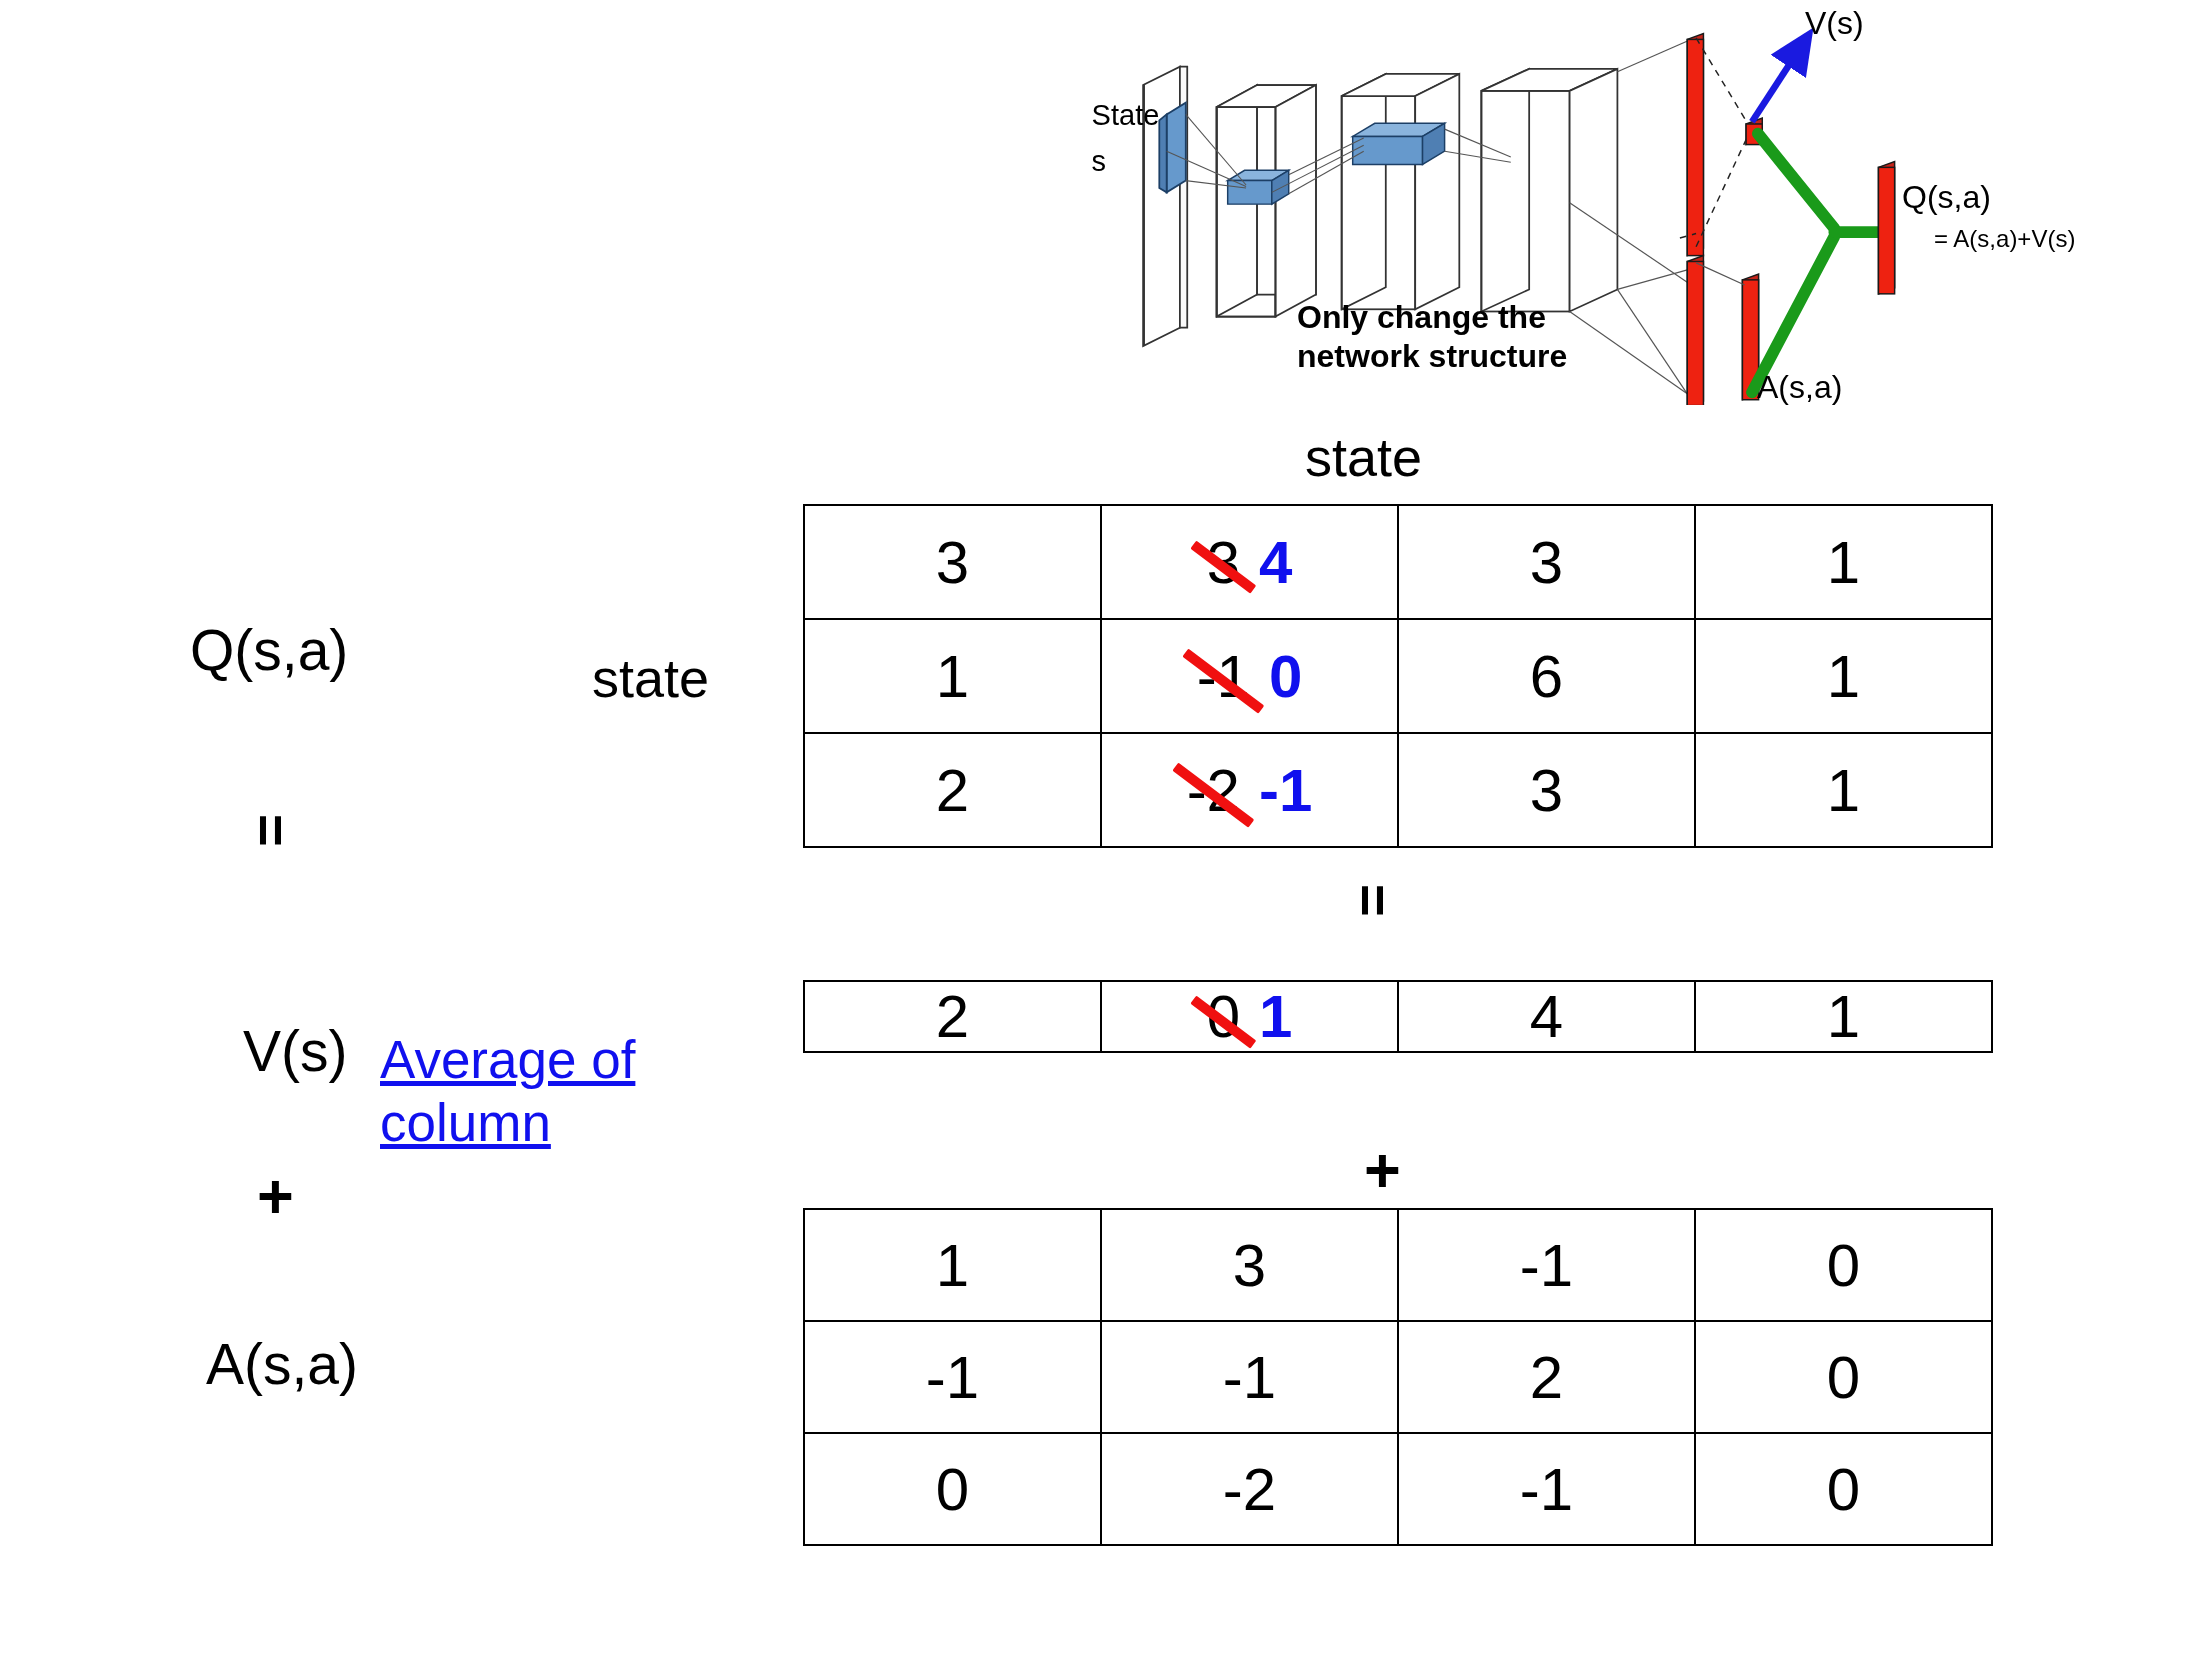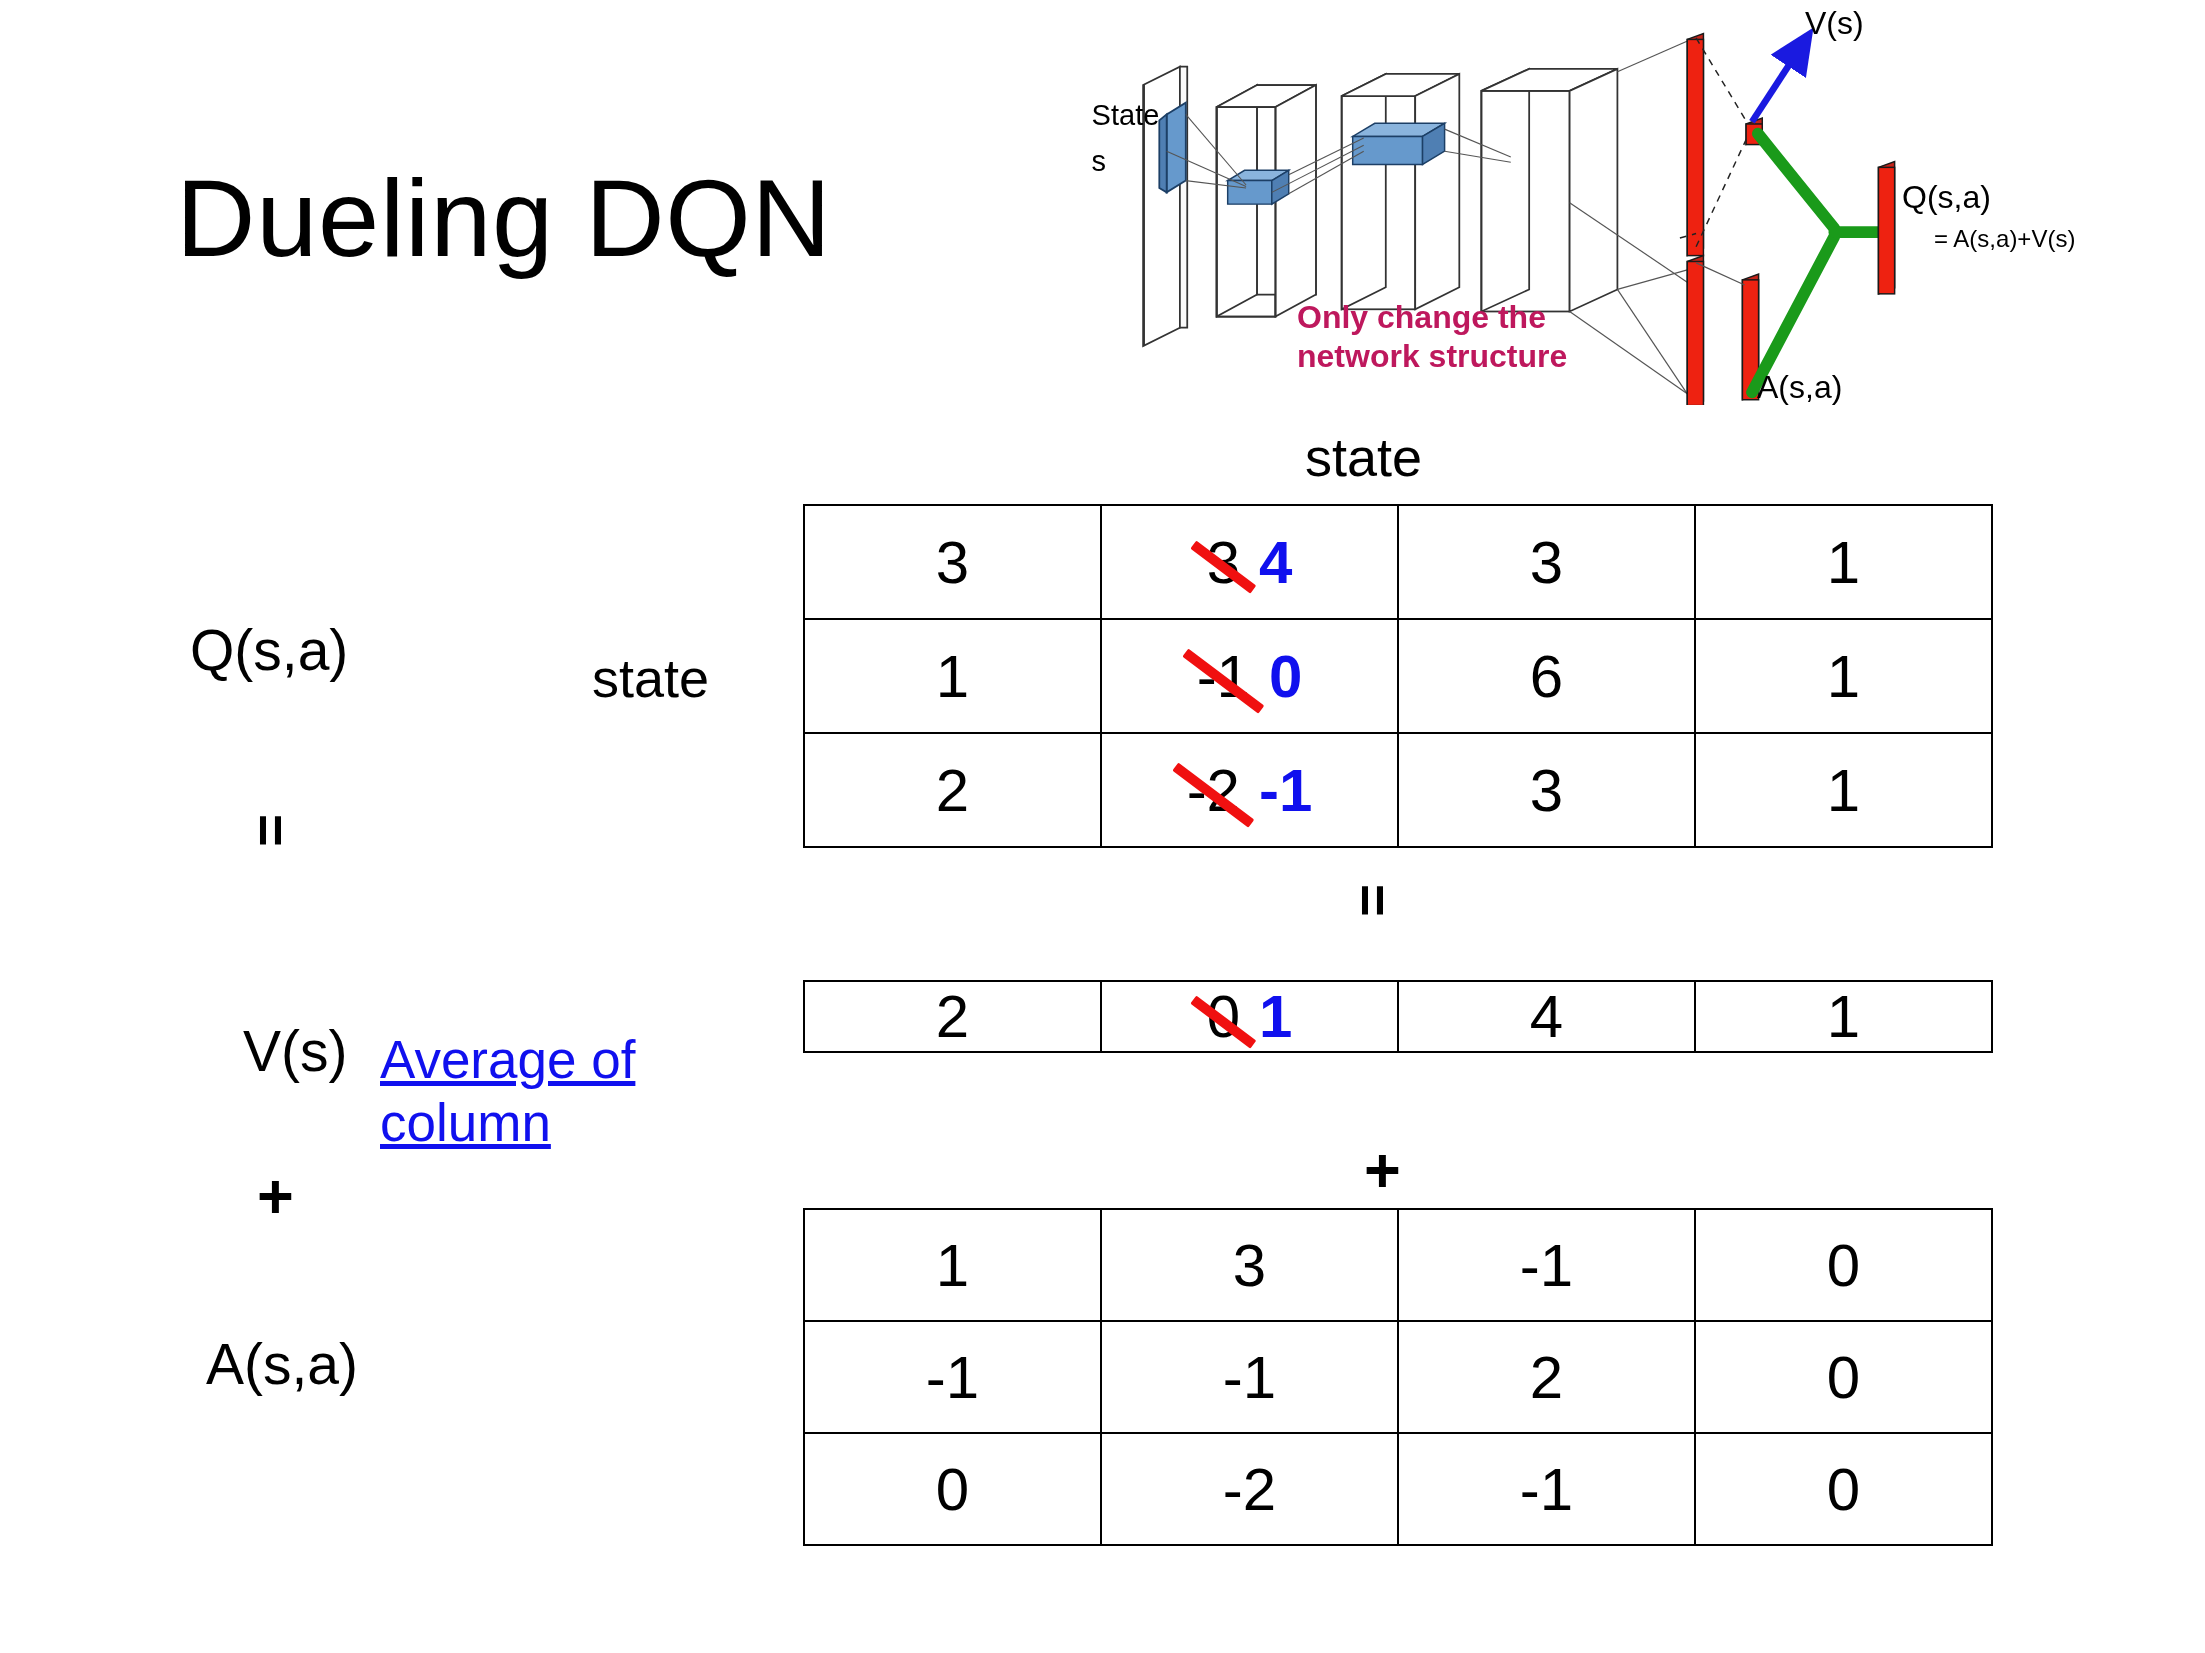--- a/index.html
+++ b/index.html
@@ -113,28 +113,27 @@
     background: #F01010;
     transform: rotate(37deg);
     transform-origin: center;
     border-radius: 1.5px;
   }
   .new-val { color: #1010EE; font-weight: 700; }
 
   
   #netdiag { position: absolute; left: 1099px; top: 3.7px; width: 1103px; height: 401px; }
   .diag-txt { position: absolute; color: #000; white-space: pre-line; }
-  .diag-blue { position: absolute; color: #be185d; white-space: pre-line; line-height: 1.22; }
+  .diag-blue { position: absolute; color: #000000; white-space: pre-line; line-height: 1.22; }
 </style>
 </head>
 <body>
 
 <div id="slide">
 
-  <div class="title">Dueling DQN</div>
 
   <div id="netdiag">
     <svg width="1103" height="401" viewBox="0 0 1500 545">
       <defs>
         <marker id="arrowblue" markerWidth="7" markerHeight="7" refX="3" refY="3.2" orient="auto">
           <path d="M0,0 L7,3.2 L0,6.4 z" fill="#1A1AE0"></path>
         </marker>
       </defs>
 
       <polygon points="60,110 110,85 110,440 60,465" fill="#ffffff" stroke="#333" stroke-width="2.4"></polygon>

